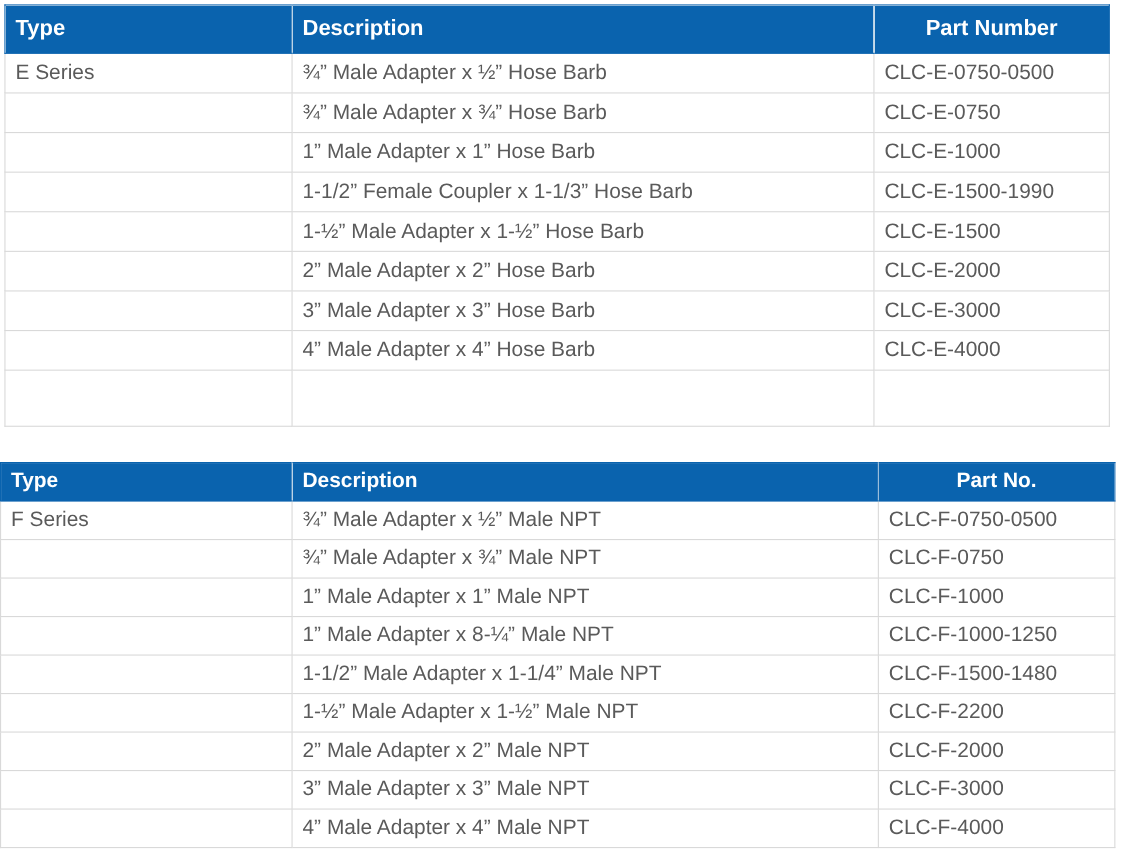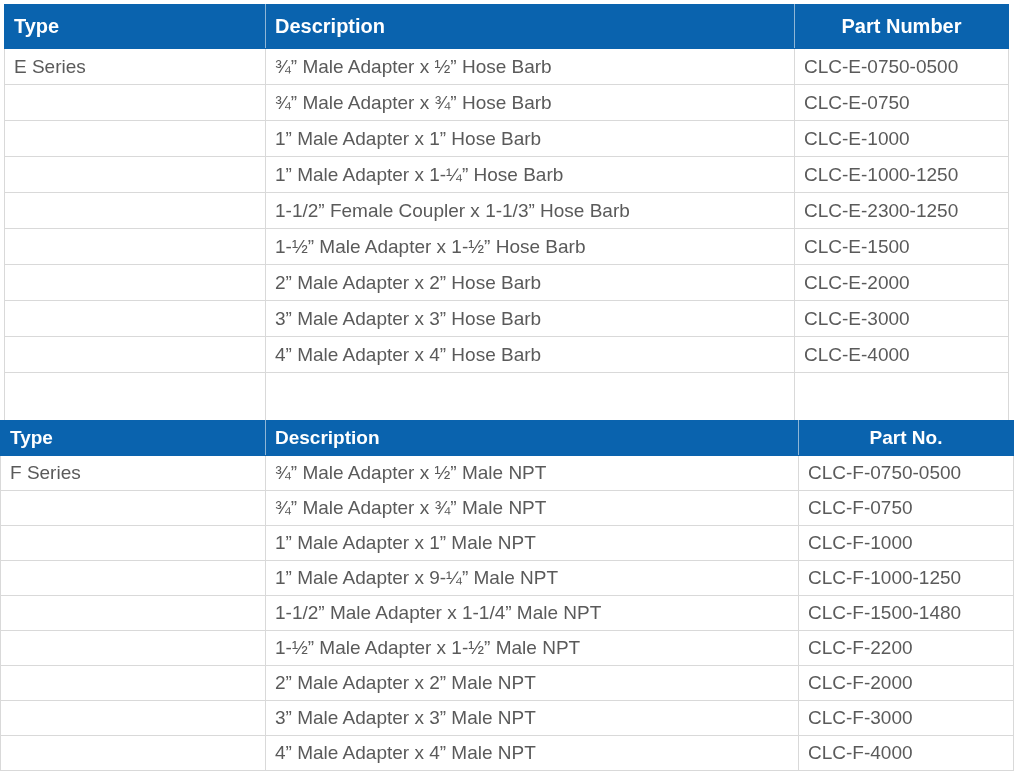--- a/index.html
+++ b/index.html
@@ -128,27 +128,22 @@
         <td class="desc-cell">¾” Male Adapter x ¾” Hose Barb</td>
         <td class="part-cell">CLC-E-0750</td>
       </tr>
       <tr>
         <td class="type-cell"></td>
         <td class="desc-cell">1” Male Adapter x 1” Hose Barb</td>
         <td class="part-cell">CLC-E-1000</td>
       </tr>
       <tr>
         <td class="type-cell"></td>
-        <td class="desc-cell">1” Male Adapter x 1-¼” Hose Barb</td>
-        <td class="part-cell">CLC-E-1000-1250</td>
-      </tr>
-      <tr>
-        <td class="type-cell"></td>
         <td class="desc-cell">1-1/2” Female Coupler x 1-1/3” Hose Barb</td>
-        <td class="part-cell">CLC-E-2300-1250</td>
+        <td class="part-cell">CLC-E-1500-1990</td>
       </tr>
       <tr>
         <td class="type-cell"></td>
         <td class="desc-cell">1-½” Male Adapter x 1-½” Hose Barb</td>
         <td class="part-cell">CLC-E-1500</td>
       </tr>
       <tr>
         <td class="type-cell"></td>
         <td class="desc-cell">2” Male Adapter x 2” Hose Barb</td>
         <td class="part-cell">CLC-E-2000</td>
@@ -195,21 +190,21 @@
         <td class="desc-cell">¾” Male Adapter x ¾” Male NPT</td>
         <td class="part-cell">CLC-F-0750</td>
       </tr>
       <tr>
         <td class="type-cell"></td>
         <td class="desc-cell">1” Male Adapter x 1” Male NPT</td>
         <td class="part-cell">CLC-F-1000</td>
       </tr>
       <tr>
         <td class="type-cell"></td>
-        <td class="desc-cell">1” Male Adapter x 9-¼” Male NPT</td>
+        <td class="desc-cell">1” Male Adapter x 8-¼” Male NPT</td>
         <td class="part-cell">CLC-F-1000-1250</td>
       </tr>
       <tr>
         <td class="type-cell"></td>
         <td class="desc-cell">1-1/2” Male Adapter x 1-1/4” Male NPT</td>
         <td class="part-cell">CLC-F-1500-1480</td>
       </tr>
       <tr>
         <td class="type-cell"></td>
         <td class="desc-cell">1-½” Male Adapter x 1-½” Male NPT</td>

